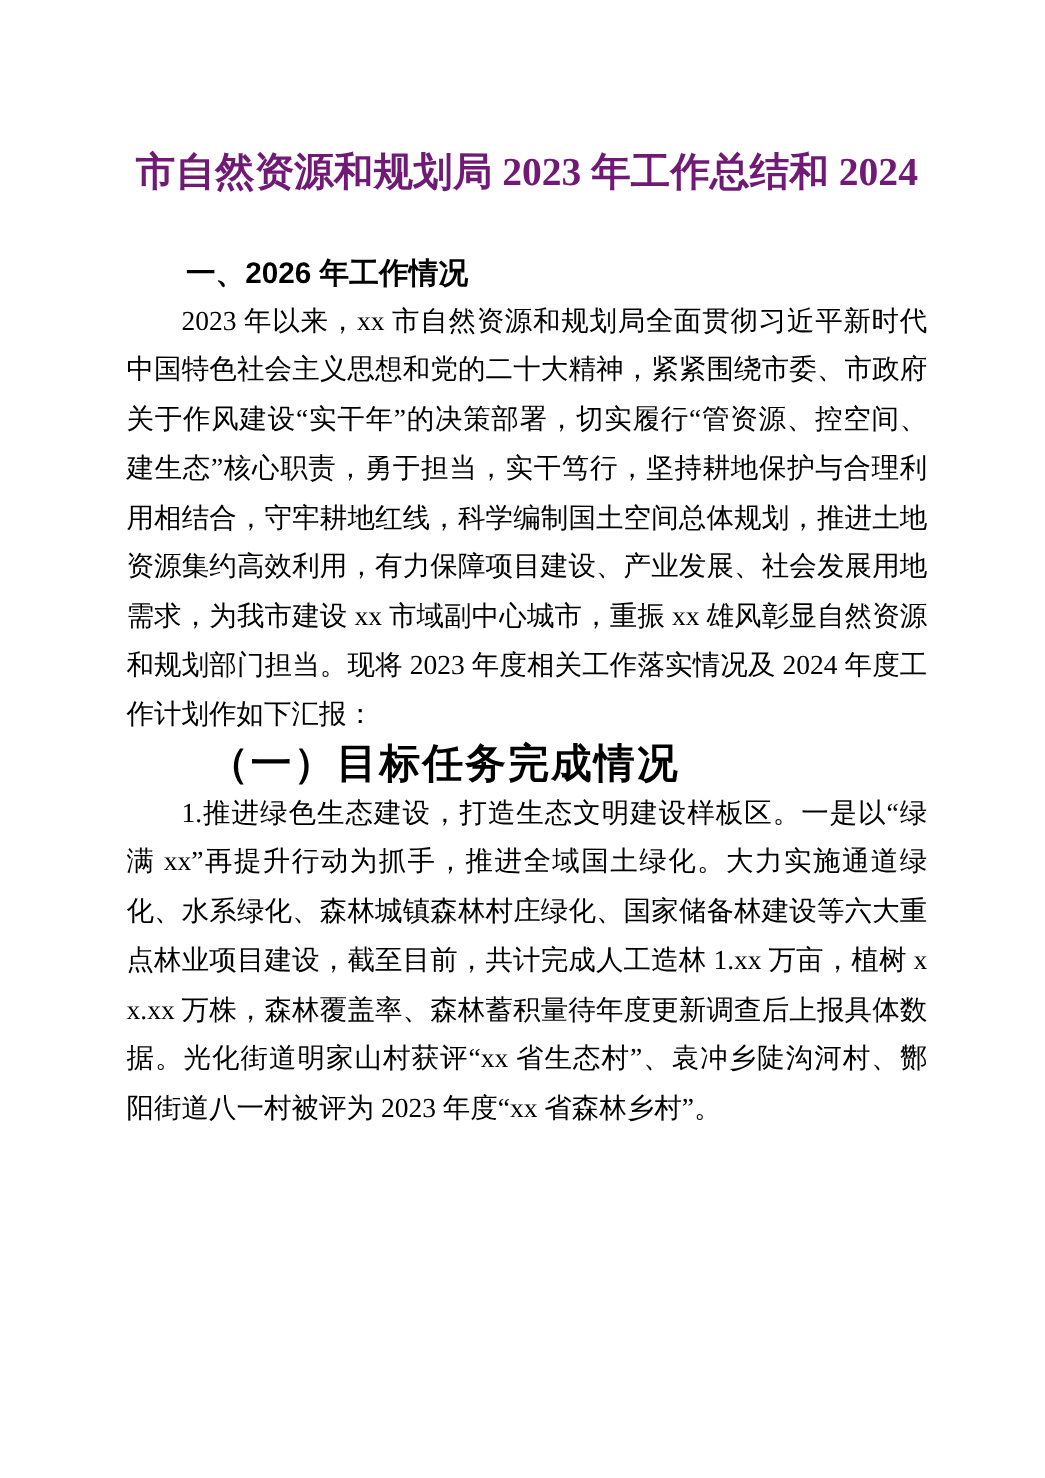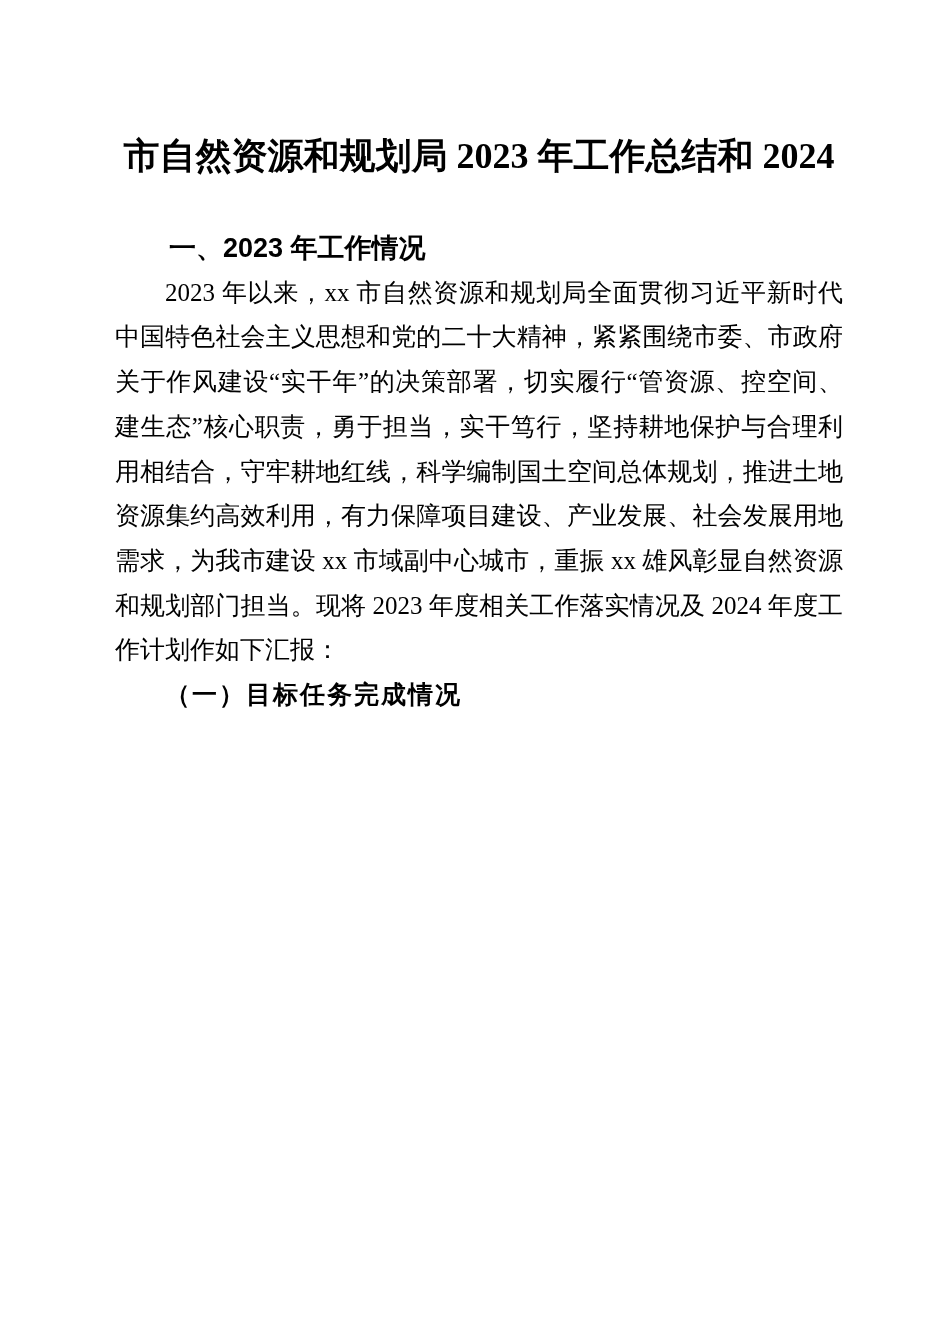--- a/index.html
+++ b/index.html
@@ -18,21 +18,21 @@
     background: #ffffff;
     padding: 132px 107px 0 115px;
     overflow: hidden;
   }
   .doc-title {
     font-family: "Liberation Serif", "DejaVu Serif", serif;
     font-weight: 700;
     font-size: 36px;
     line-height: 48px;
     text-align: center;
-    color: #000000;
+    color: #701a75;
     margin-bottom: 46px;
   }
   .heading-1 {
     font-family: "Liberation Sans", "DejaVu Sans", sans-serif;
     font-weight: 700;
     font-size: 27px;
     line-height: 44.7px;
     text-indent: 2em;
     white-space: nowrap;
   }
@@ -41,36 +41,37 @@
     font-size: 25px;
     line-height: 44.7px;
     text-align: justify;
     text-justify: inter-ideograph;
     text-indent: 2em;
     word-break: break-all;
   }
   .heading-2 {
     font-family: "Liberation Serif", "DejaVu Serif", serif;
     font-weight: 700;
-    font-size: 25px;
+    font-size: 37px;
     line-height: 44.7px;
     text-indent: 2em;
     letter-spacing: 2px;
     white-space: nowrap;
   }
 </style>
 </head>
 <body>
 
 <div class="page">
 
   <h1 class="doc-title">
     <div>市自然资源和规划局 2023 年工作总结和 2024</div>
   </h1>
 
-  <div class="heading-1">一、2023 年工作情况</div>
+  <div class="heading-1">一、2026 年工作情况</div>
 
   <p class="body-para">2023 年以来，xx 市自然资源和规划局全面贯彻习近平新时代中国特色社会主义思想和党的二十大精神，紧紧围绕市委、市政府关于作风建设“实干年”的决策部署，切实履行“管资源、控空间、建生态”核心职责，勇于担当，实干笃行，坚持耕地保护与合理利用相结合，守牢耕地红线，科学编制国土空间总体规划，推进土地资源集约高效利用，有力保障项目建设、产业发展、社会发展用地需求，为我市建设 xx 市域副中心城市，重振 xx 雄风彰显自然资源和规划部门担当。现将 2023 年度相关工作落实情况及 2024 年度工作计划作如下汇报：</p>
 
   <div class="heading-2">（一）目标任务完成情况</div>
 
+  <p class="body-para">1.推进绿色生态建设，打造生态文明建设样板区。一是以“绿满 xx”再提升行动为抓手，推进全域国土绿化。大力实施通道绿化、水系绿化、森林城镇森林村庄绿化、国家储备林建设等六大重点林业项目建设，截至目前，共计完成人工造林 1.xx 万亩，植树 xx.xx 万株，森林覆盖率、森林蓄积量待年度更新调查后上报具体数据。光化街道明家山村获评“xx 省生态村”、袁冲乡陡沟河村、酂阳街道八一村被评为 2023 年度“xx 省森林乡村”。</p>
 
 </div>
 
 </body></html>

